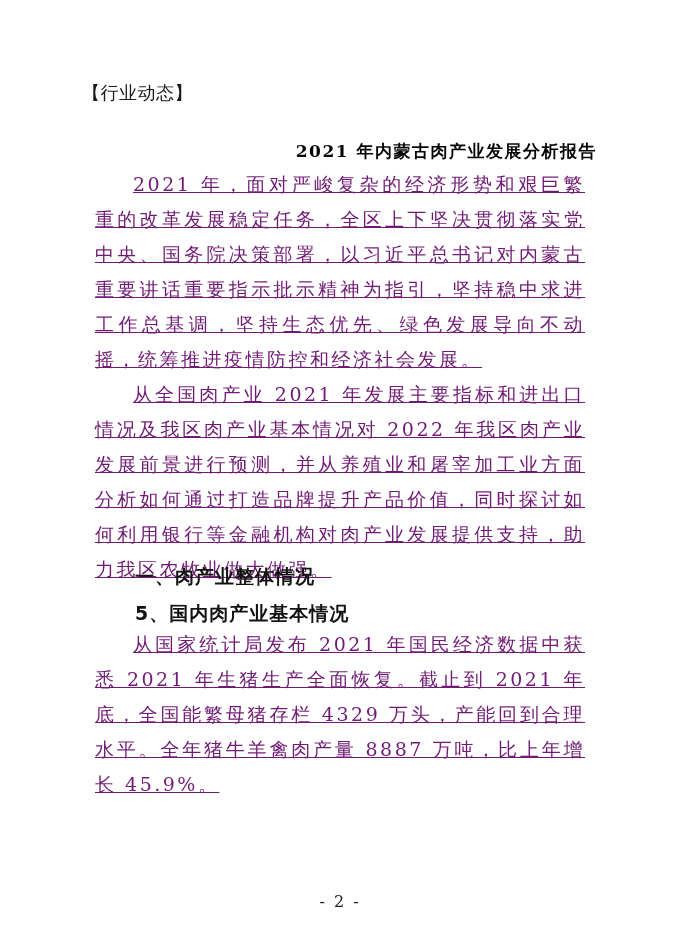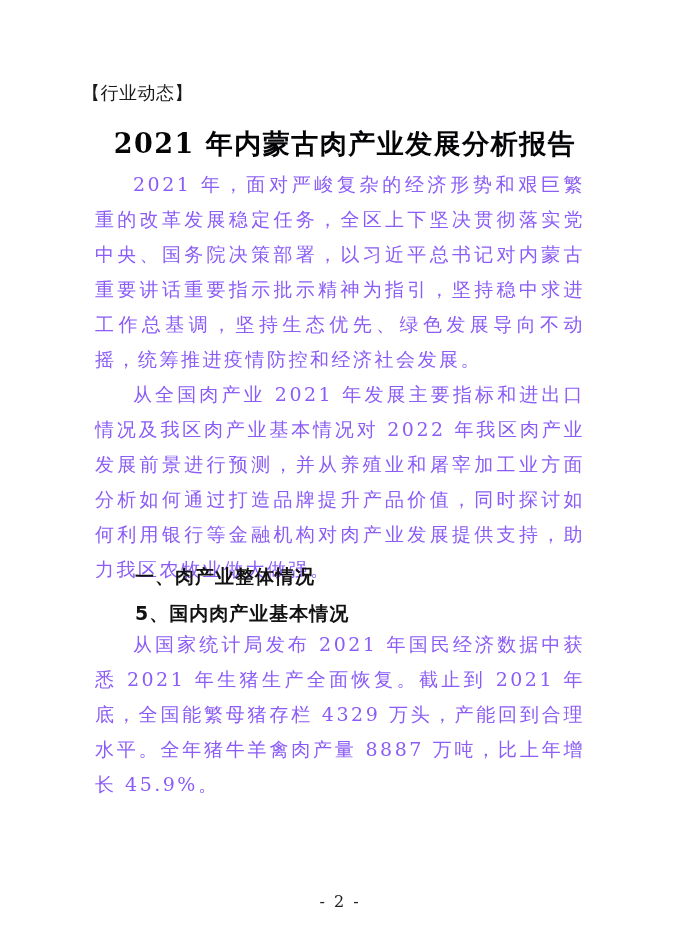--- a/index.html
+++ b/index.html
@@ -23,41 +23,42 @@
     font-size: 18px;
     line-height: 24px;
     color: #1a1a1a;
     letter-spacing: 0.5px;
   }
   .doc-title {
     position: absolute;
     left: 95px;
     top: 121px;
     width: 490px;
-    margin: 5px;
-    text-align: center;
+    margin: 12px;
+    text-align: right;
     font-family: "DejaVu Serif", "Liberation Serif", serif;
-    font-size: 27px;
+    font-size: 17px;
     line-height: 36px;
     font-weight: bold;
     color: #050508;
     letter-spacing: 1.5px;
   }
   .body-para {
     position: absolute;
     left: 95px;
     width: 490px;
     margin: 0;
     font-size: 19px;
     line-height: 35px;
-    color: #8b5cf6;
+    color: #701a75;
     letter-spacing: 2.5px;
     text-align: justify;
     text-justify: inter-character;
     text-indent: 2em;
+    text-decoration: underline;
   }
   .para-1 { top: 167px; }
   .para-2 { top: 377px; }
   .para-3 { top: 627px; }
   .heading {
     position: absolute;
     left: 95px;
     width: 490px;
     margin: 0;
     padding-left: 40px;

